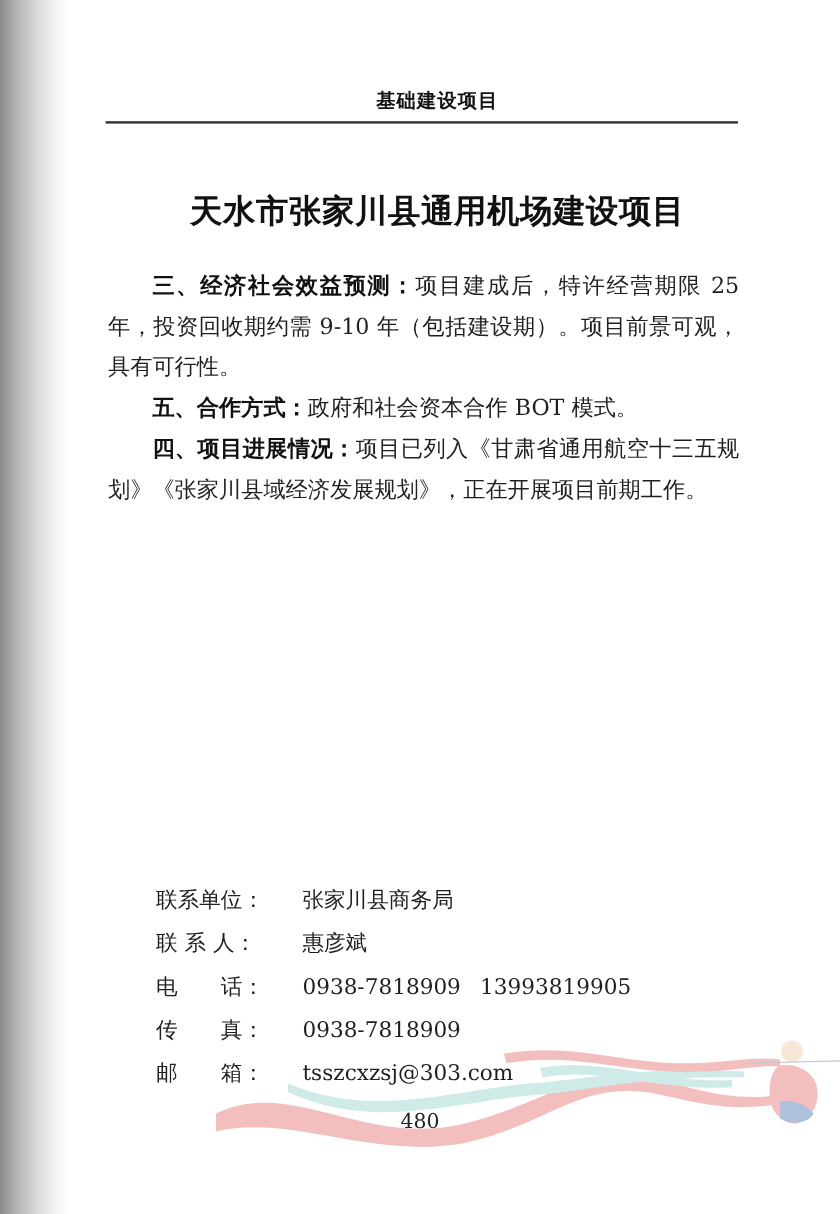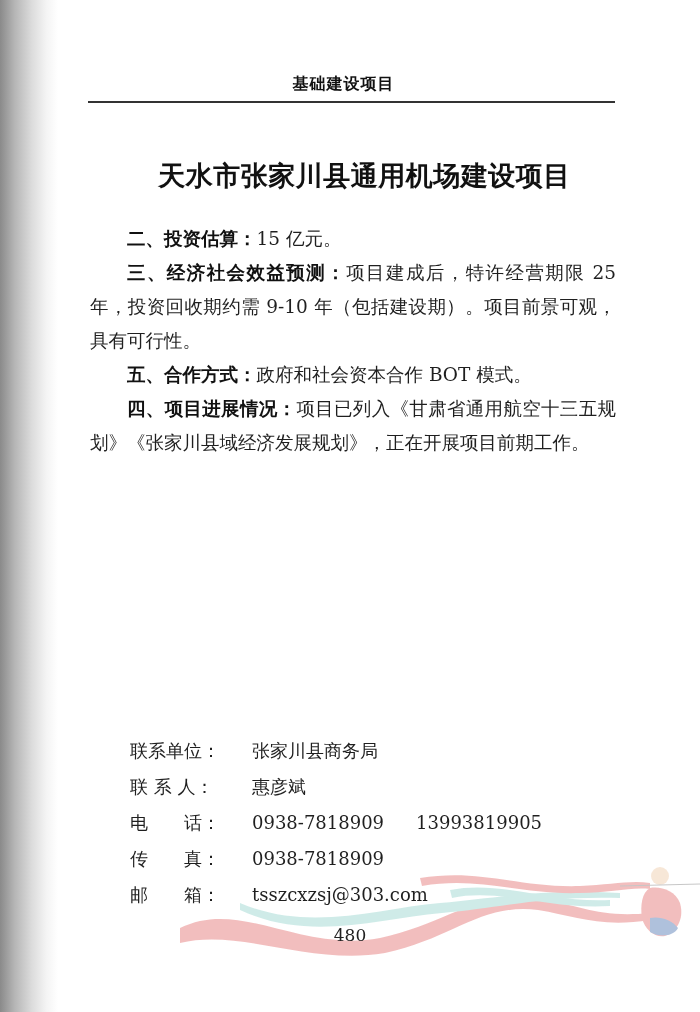--- a/index.html
+++ b/index.html
@@ -16,21 +16,21 @@
       color: #1a1a1a;
     }
     .spine-shadow {
       position: absolute;
       left: 0; top: 0;
       width: 58px; height: 1012px;
       background: linear-gradient(to right, #8a8a8a 0%, #b5b5b5 25%, #dcdcdc 55%, #f4f4f4 80%, #ffffff 100%);
     }
     .running-header {
       position: absolute;
-      left: 80px; top: 74px;
+      left: 101px; top: 74px;
       width: 527px;
       text-align: center;
       font-family: "DejaVu Sans", "Liberation Sans", sans-serif;
       font-weight: bold;
       font-size: 16px;
       letter-spacing: 1px;
       color: #111;
     }
     .header-rule {
       position: absolute;
@@ -82,21 +82,21 @@
     }
     .contact-label-wrap {
       display: flex;
       width: 122px;
     }
     .contact-value {
       display: inline-block;
     }
     .contact-value-2 {
       display: inline-block;
-      margin-left: 32px;
+      margin-left: 16px;
     }
     .page-number {
       position: absolute;
       left: 320px; top: 925px;
       width: 60px;
       text-align: center;
       font-size: 17px;
       color: #222;
     }
     .ribbon-art {
@@ -110,23 +110,20 @@
 <body>
 
 <div class="spine-shadow"></div>
 
 <div class="running-header">基础建设项目</div>
 <div class="header-rule"></div>
 
 <h1 class="doc-title" style="margin:13px;">天水市张家川县通用机场建设项目</h1>
 
 <div class="body-text">
-  <p class="para">
-    <span class="section-label">二、投资估算：</span><span>15 亿元。</span>
-  </p>
   <p class="para">
     <span class="section-label">三、经济社会效益预测：</span><span>项目建成后，特许经营期限 25 年，投资回收期约需 9-10 年（包括建设期）。项目前景可观，具有可行性。</span>
   </p>
   <p class="para">
     <span class="section-label">五、合作方式：</span><span>政府和社会资本合作 BOT 模式。</span>
   </p>
   <p class="para">
     <span class="section-label">四、项目进展情况：</span><span>项目已列入《甘肃省通用航空十三五规划》《张家川县域经济发展规划》，正在开展项目前期工作。</span>
   </p>
 </div>

